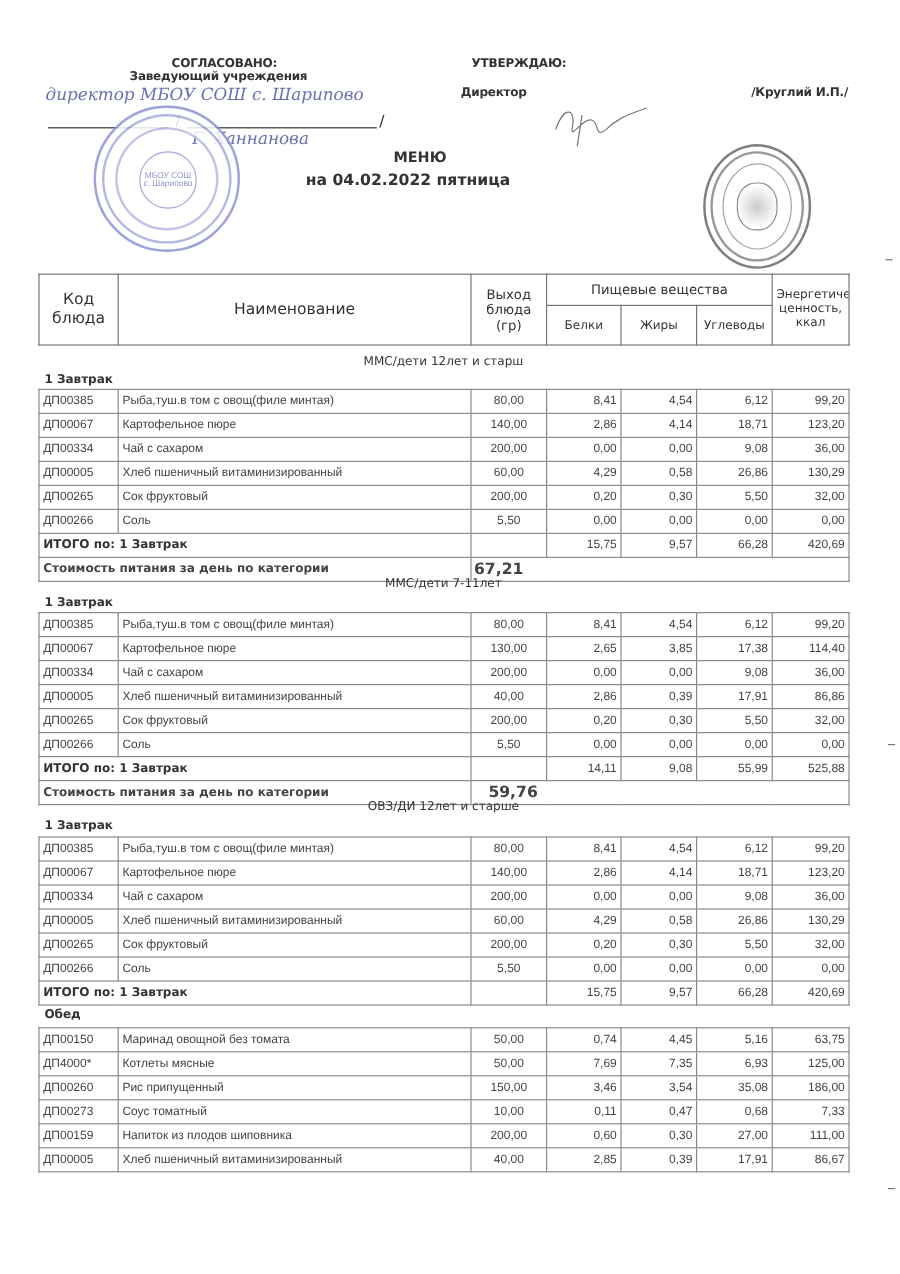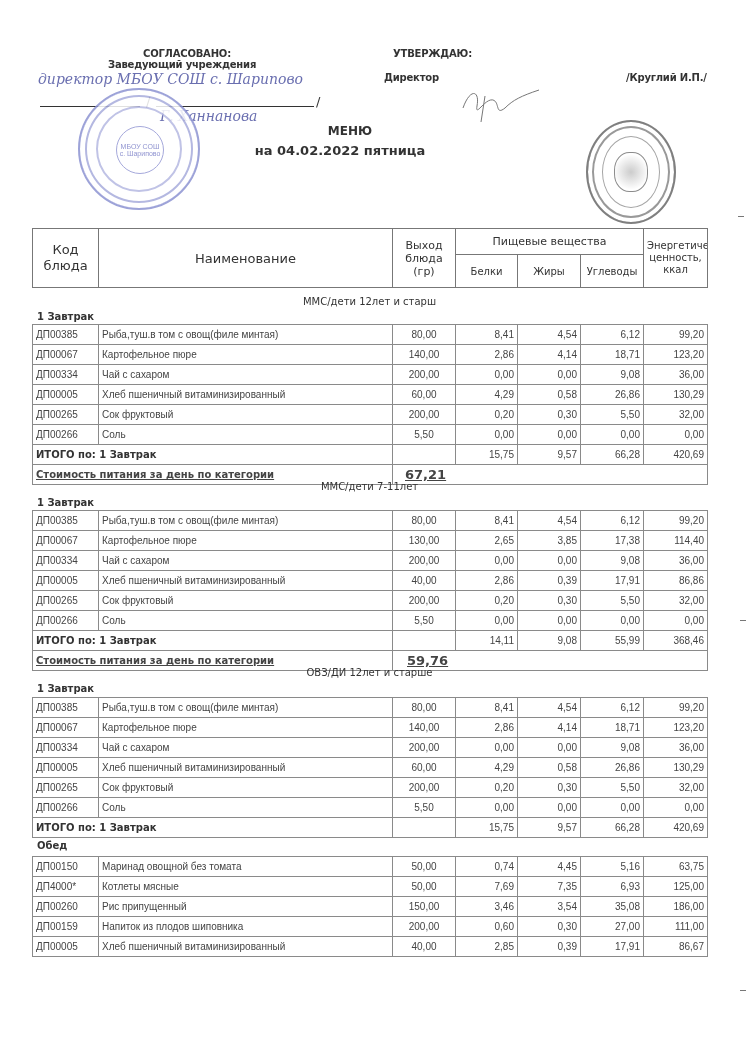--- a/index.html
+++ b/index.html
@@ -22,21 +22,21 @@
   table.menu { position: absolute; border-collapse: collapse; table-layout: fixed; }
   table.menu td, table.menu th { border: 1px solid #8a8a8a; padding: 0 3px; font-size: 10px; height: 19px; white-space: nowrap; overflow: hidden; color: #444; }
   table.head th { font-family: "DejaVu Sans", sans-serif; font-weight: normal; color: #333; text-align: center; border: 1px solid #777; }
   .num { text-align: right; }
   .ctr { text-align: center; }
   .code { color: #555; }
   .sec-title { position: absolute; left: 32px; width: 675px; text-align: center; font-family: "DejaVu Sans", sans-serif; font-size: 10px; color: #333; }
   .meal { position: absolute; font-family: "DejaVu Sans", sans-serif; font-size: 10px; font-weight: bold; color: #333; }
   .total-row td { font-weight: normal; }
   .total-row td.lbl { font-family: "DejaVu Sans", sans-serif; font-weight: bold; color: #333; font-size: 10px; }
-  .cost-row td { height: 18px; font-family: "DejaVu Sans", sans-serif; font-weight: bold; color: #222; font-size: 12px; text-decoration: underline; }
+  .cost-row td { height: 18px; font-family: "DejaVu Sans", sans-serif; font-weight: bold; color: #222; font-size: 12px; }
   .cost-row td.val { font-size: 13px; }
   .edge-mark { position: absolute; width: 6px; height: 1px; background: #777; }
 </style>
 </head>
 <body>
 
 <div class="abs hdr-text" style="left:143px;top:48px;">СОГЛАСОВАНО:</div>
 <div class="abs hdr-text" style="left:108px;top:59px;">Заведующий учреждения</div>
 <div class="abs handwrite" style="left:38px;top:71px;">директор МБОУ СОШ с. Шарипово</div>
 <div class="abs sig" style="left:40px;top:106px;width:100px;"></div>
@@ -162,21 +162,21 @@
       <tr class="total-row">
       <td colspan="2" class="lbl">ИТОГО по: 1 Завтрак</td>
       <td></td>
       <td class="num">15,75</td>
       <td class="num">9,57</td>
       <td class="num">66,28</td>
       <td class="num">420,69</td>
     </tr>
       <tr class="cost-row">
       <td colspan="2">Стоимость питания за день по категории</td>
-      <td colspan="5" class="val" style="padding-left:12px;">67,21</td>
+      <td colspan="5" class="val" style="padding-left:2px;">67,21</td>
     </tr>
     </tbody>
   </table>
 
 <div class="sec-title" style="top:481px;">ММС/дети 7-11лет</div>
 <div class="meal" style="left:37px;top:497px;">1 Завтрак</div>
 <table class="menu" id="t1" style="left:32px;top:510px;width:675px;">
     <colgroup>
       <col style="width:66px">
       <col style="width:294px">
@@ -240,21 +240,21 @@
       <td class="num">0,00</td>
       <td class="num">0,00</td>
       <td class="num">0,00</td>
     </tr>
       <tr class="total-row">
       <td colspan="2" class="lbl">ИТОГО по: 1 Завтрак</td>
       <td></td>
       <td class="num">14,11</td>
       <td class="num">9,08</td>
       <td class="num">55,99</td>
-      <td class="num">368,46</td>
+      <td class="num">525,88</td>
     </tr>
       <tr class="cost-row">
       <td colspan="2">Стоимость питания за день по категории</td>
       <td colspan="5" class="val" style="padding-left:14px;">59,76</td>
     </tr>
     </tbody>
   </table>
 
 <div class="sec-title" style="top:667px;">ОВЗ/ДИ 12лет и старше</div>
 <div class="meal" style="left:37px;top:683px;">1 Завтрак</div>
@@ -368,20 +368,29 @@
       <tr>
       <td class="code">ДП00260</td>
       <td>Рис припущенный</td>
       <td class="ctr">150,00</td>
       <td class="num">3,46</td>
       <td class="num">3,54</td>
       <td class="num">35,08</td>
       <td class="num">186,00</td>
     </tr>
       <tr>
+      <td class="code">ДП00273</td>
+      <td>Соус томатный</td>
+      <td class="ctr">10,00</td>
+      <td class="num">0,11</td>
+      <td class="num">0,47</td>
+      <td class="num">0,68</td>
+      <td class="num">7,33</td>
+    </tr>
+      <tr>
       <td class="code">ДП00159</td>
       <td>Напиток из плодов шиповника</td>
       <td class="ctr">200,00</td>
       <td class="num">0,60</td>
       <td class="num">0,30</td>
       <td class="num">27,00</td>
       <td class="num">111,00</td>
     </tr>
       <tr>
       <td class="code">ДП00005</td>

